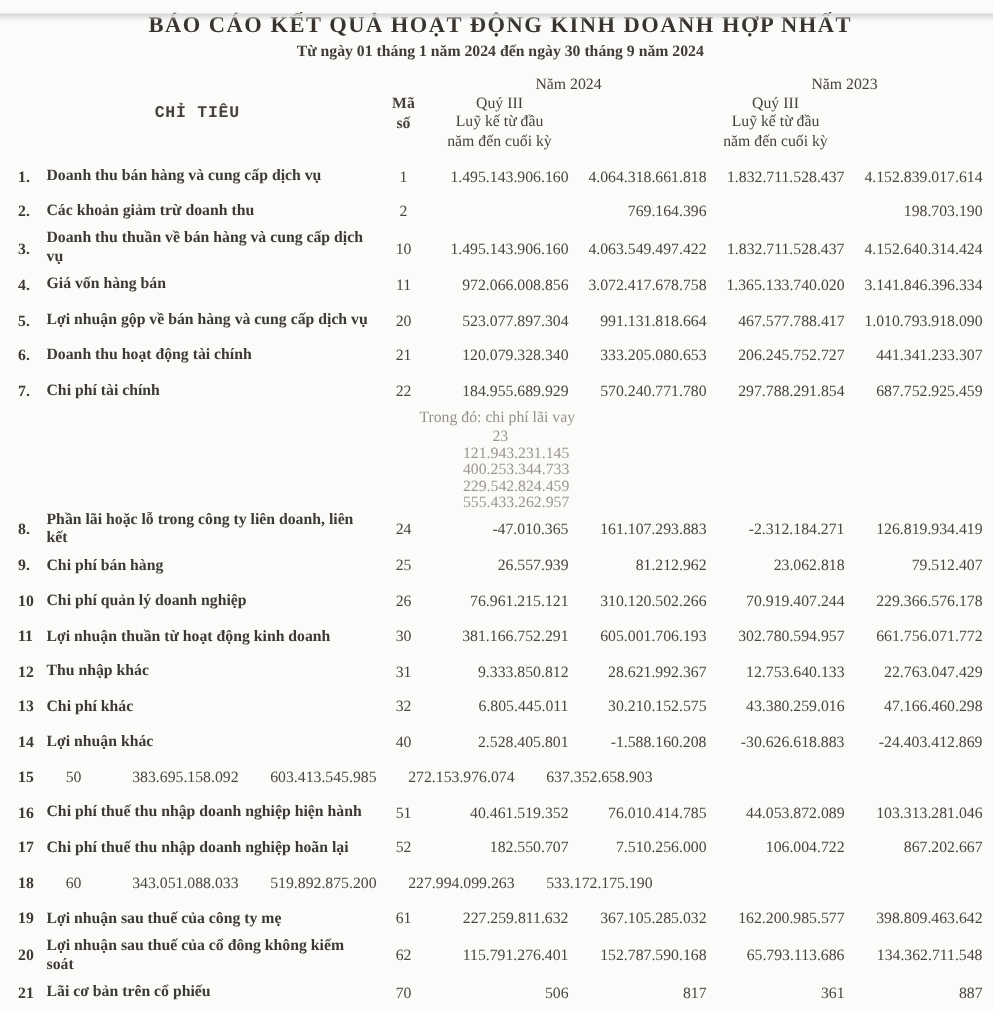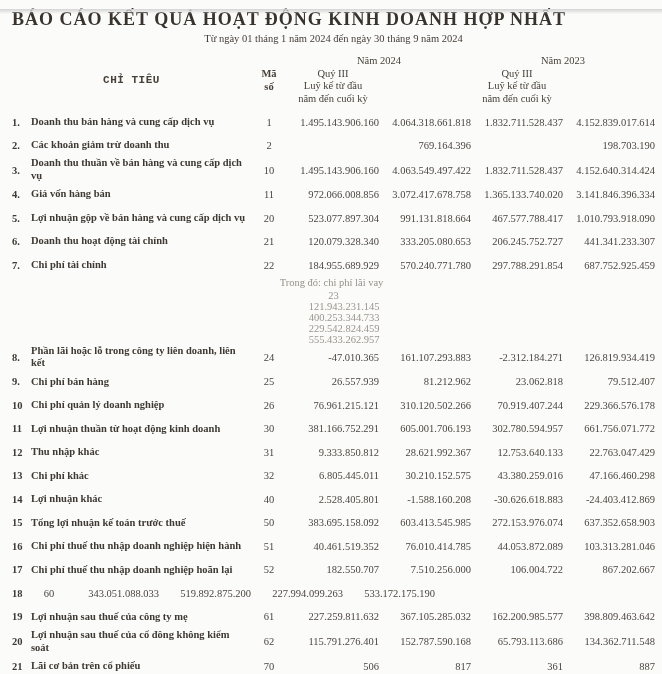--- a/index.html
+++ b/index.html
@@ -15,28 +15,28 @@
     padding:0 7px 0 12px;
     box-sizing:border-box;
     position:relative;
   }
   .top-edge{
     position:absolute;top:0;left:0;right:0;height:5px;
     background:linear-gradient(#d4d4d4,rgba(251,251,250,0));
   }
   .title{
     margin-top:9px;
-    text-align:left;
-    font-size:18px;font-weight:bold;letter-spacing:1px;
+    text-align:center;
+    font-size:15px;font-weight:bold;letter-spacing:1px;
     color:#38332d;
   }
   .subtitle{
     margin-top:3px;
     text-align:center;
-    font-size:10.5px;font-weight:normal;
+    font-size:10.5px;font-weight:bold;
     color:#423c36;
   }
   
   .thead{
     display:flex;
     margin-top:10px;
     font-size:10.5px;
     color:#474139;
   }
   .h-criteria{
@@ -273,21 +273,20 @@
     <div class="c-label">Lợi nhuận khác</div>
     <div class="c-code">40</div>
     <div class="c-val">2.528.405.801</div>
     <div class="c-val">-1.588.160.208</div>
     <div class="c-val">-30.626.618.883</div>
     <div class="c-val">-24.403.412.869</div>
   </div>
 
   <div class="row">
     <div class="c-num">15</div>
-    <div class="c-label">Tổng lợi nhuận kế toán trước thuế</div>
     <div class="c-code">50</div>
     <div class="c-val">383.695.158.092</div>
     <div class="c-val">603.413.545.985</div>
     <div class="c-val">272.153.976.074</div>
     <div class="c-val">637.352.658.903</div>
   </div>
 
   <div class="row">
     <div class="c-num">16</div>
     <div class="c-label">Chi phí thuế thu nhập doanh nghiệp hiện hành</div>

